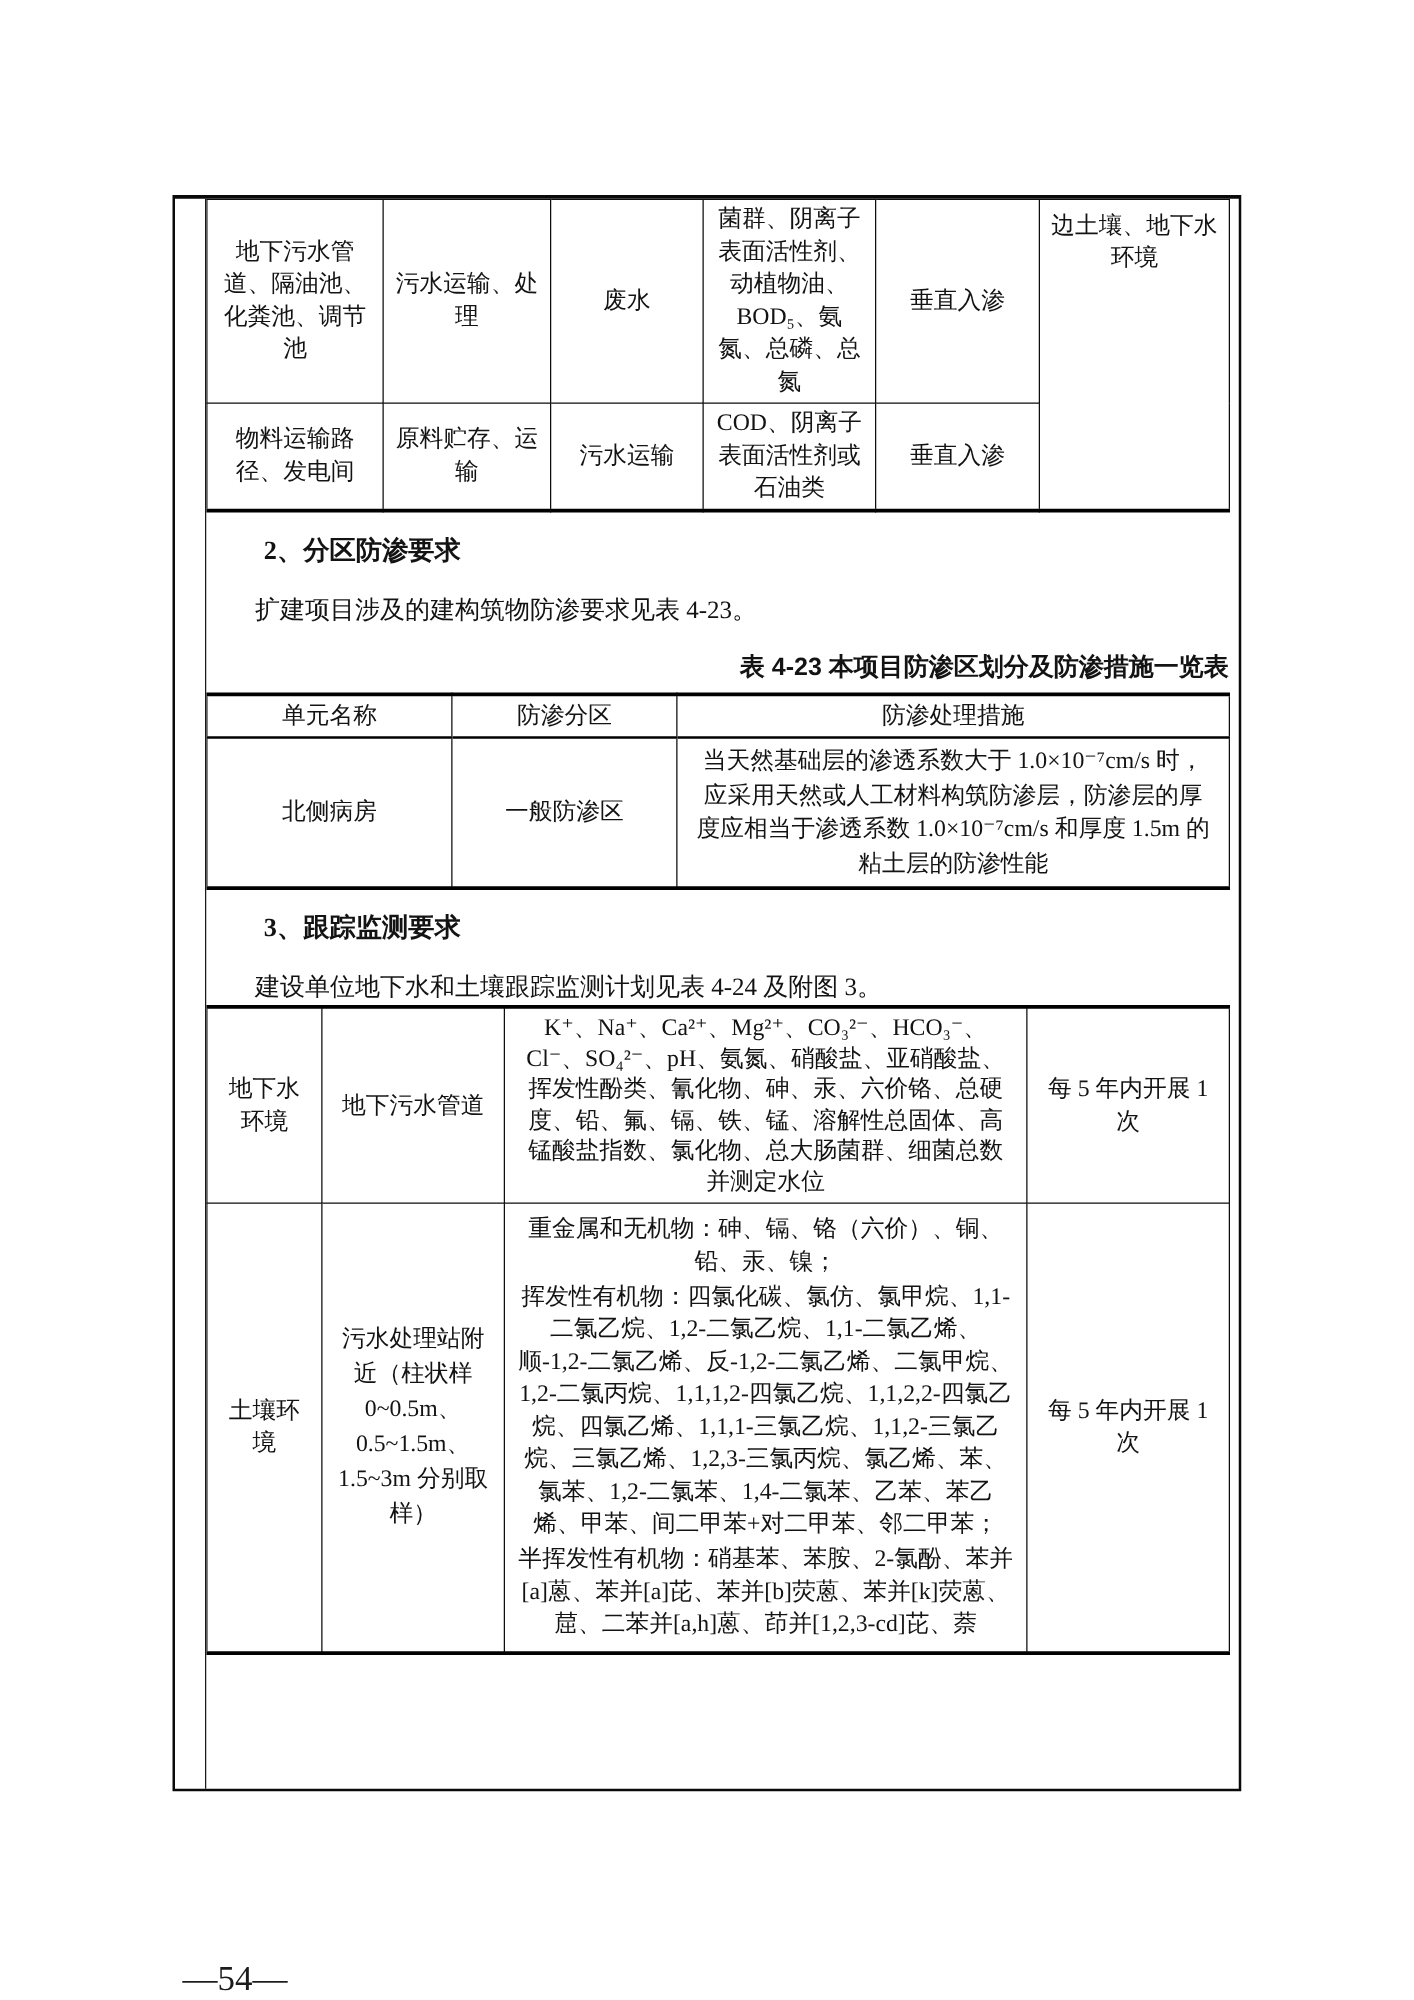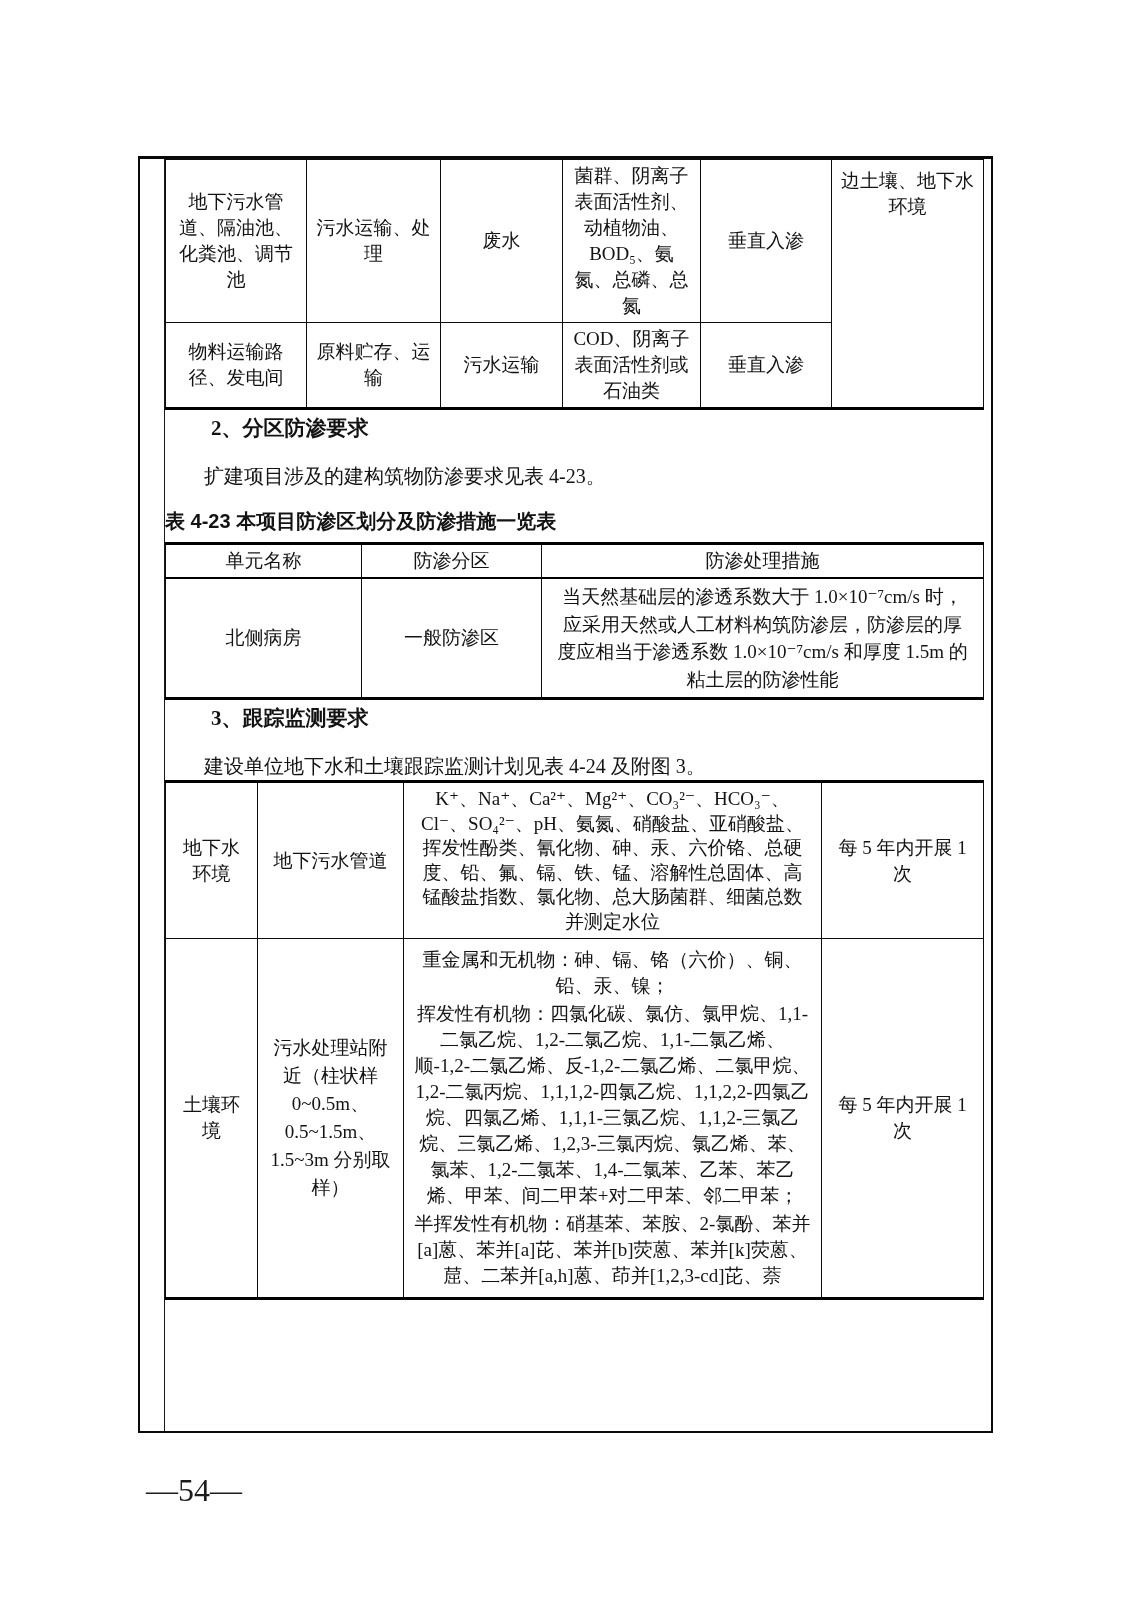--- a/index.html
+++ b/index.html
@@ -47,53 +47,53 @@
   
   .t-top { border-bottom: 3px solid #000; }
   .t-top .r1 td { height: 129px; }
   .t-top .r2 td { height: 79px; }
   .t-top td.receptor { vertical-align: top; padding-top: 8px; }
   
   .sec-heading {
     font-weight: bold;
     font-size: 21px;
     line-height: 27px;
-    margin: 5px 0 0 46px;
+    margin: 17px 0 0 46px;
   }
   .sec-para {
     font-size: 20px;
     line-height: 27px;
     margin: 21px 0 0 39px;
   }
   .tbl-title {
     font-family: "Liberation Sans", "DejaVu Sans", sans-serif;
     font-weight: bold;
     font-size: 20px;
-    text-align: left;
+    text-align: right;
     margin: 18px 0 7px 0;
     width: 818px;
   }
   
   .t-423 { border-top: 3px solid #000; border-bottom: 3px solid #000; }
   .t-423 .hdr td { height: 33px; border-bottom: 2.5px solid #000; }
   .t-423 .body td { height: 102px; }
   .t-423 td.measure { line-height: 27.5px; padding: 4px 12px; }
   
   .t-424 { border-top: 3px solid #000; border-bottom: 3px solid #000; }
   .t-424 .hdr td { height: 50px; border-bottom: 2.5px solid #000; line-height: 24px; }
   .t-424 .gw td { height: 122px; }
   .t-424 .gw td.indicators { line-height: 24.5px; padding: 4px 10px; }
   .t-424 .soil td { height: 346px; }
   .t-424 td.point { line-height: 28px; padding: 4px 10px; }
   .t-424 .soil td.indicators { line-height: 26px; padding: 6px 10px; }
   .t-424 .soil td.indicators div { margin: 2px 0; }
   .page-num {
     position: absolute;
-    left: 146px; top: 1472px;
-    font-size: 32px;
+    left: 146px; top: 1568px;
+    font-size: 28px;
     color: #1c1c1c;
   }
 </style>
 </head>
 <body>
 
 <div class="frame">
   <div class="inner">
 
     <table class="t-top">

